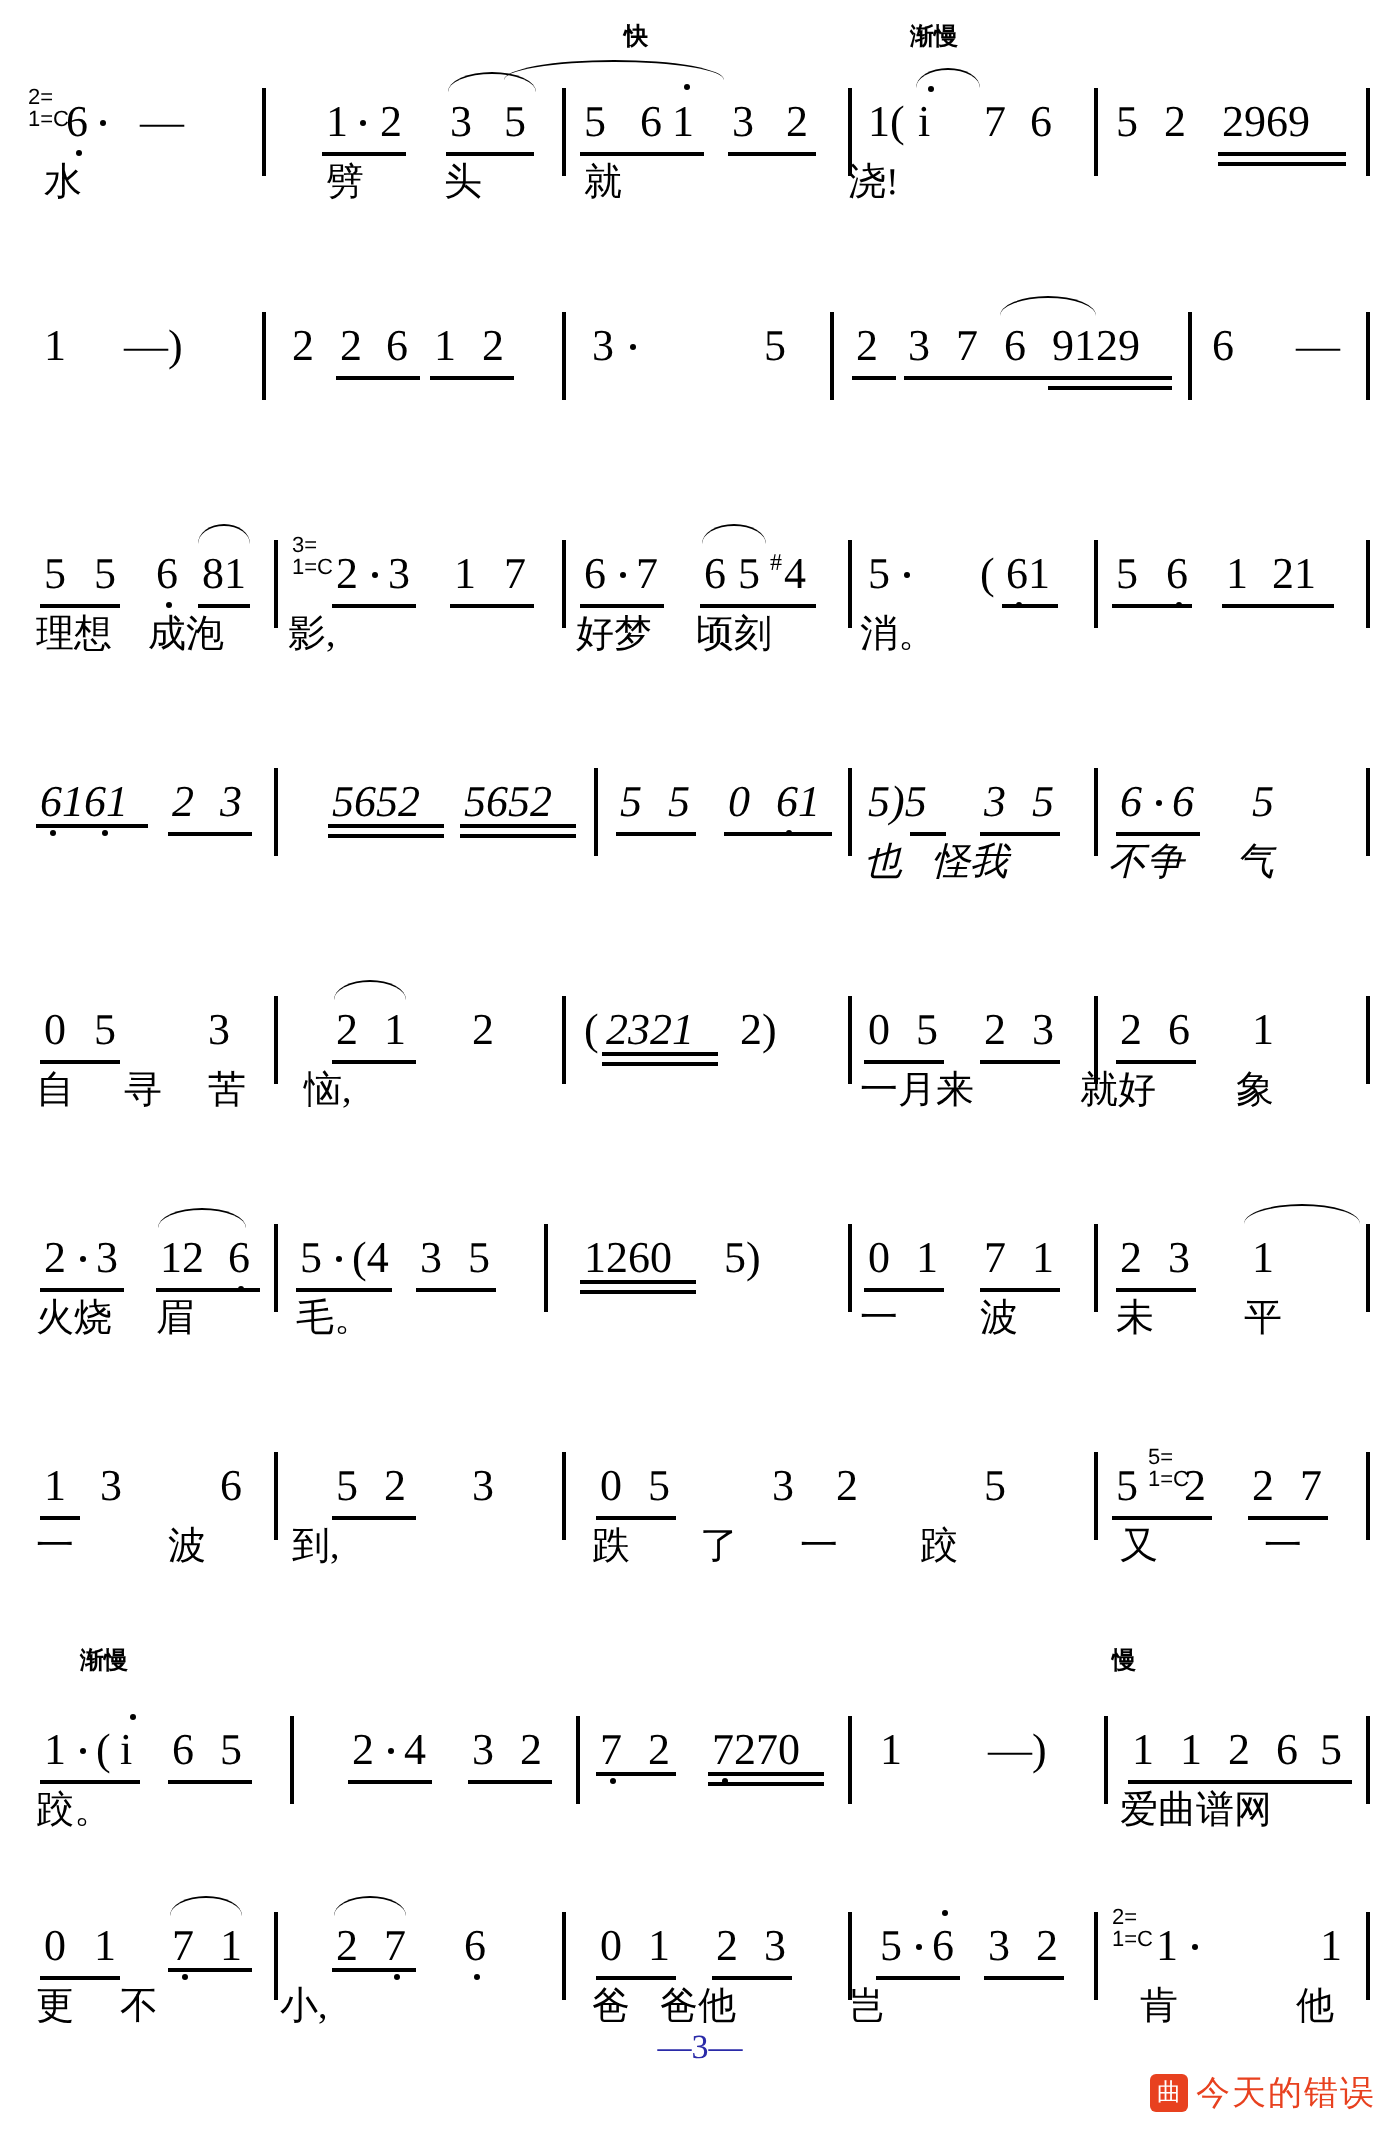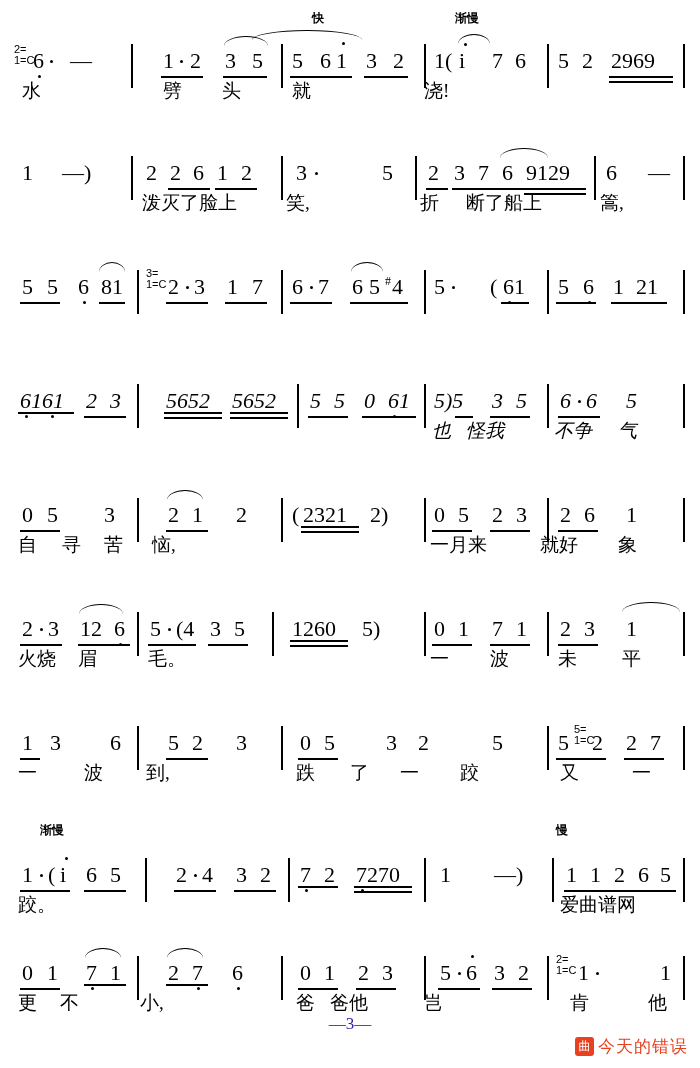--- a/index.html
+++ b/index.html
@@ -249,27 +249,20 @@
       <div class="beam" style="left:524px; top:48px; width:62px;"></div>
       <div class="beam" style="left:524px; top:53px; width:62px;"></div>
       <div class="slur" style="left:500px; top:8px; width:48px;"></div>
 
       <div class="bar" style="left:594px; top:16px; height:44px;"></div>
 
       <div class="note" style="left:606px; top:22px;">6</div>
       <div class="note" style="left:648px; top:22px;">—</div>
       <div class="bar" style="left:683px; top:16px; height:44px;"></div>
     </div>
-    <div class="lyrics" style="top:50px;">
-      <div class="lyr" style="left:142px;">泼灭了脸上</div>
-      <div class="lyr" style="left:286px;">笑,</div>
-      <div class="lyr" style="left:420px;">折</div>
-      <div class="lyr" style="left:466px;">断了船上</div>
-      <div class="lyr" style="left:600px;">篙,</div>
-    </div>
   </div>
 
   <div class="system" style="top:254px;">
     <div class="notation">
       <div class="note" style="left:22px; top:22px;">5</div>
       <div class="note" style="left:47px; top:22px;">5</div>
       <div class="beam" style="left:20px; top:48px; width:40px;"></div>
       <div class="note" style="left:78px; top:22px;">6</div>
       <div class="dotd" style="left:83px; top:47px;"></div>
       <div class="note" style="left:101px; top:22px;">81</div>
@@ -313,20 +306,28 @@
 
       <div class="note" style="left:558px; top:22px;">5</div>
       <div class="note" style="left:583px; top:22px;">6</div>
       <div class="dotd" style="left:588px; top:47px;"></div>
       <div class="beam" style="left:556px; top:48px; width:40px;"></div>
       <div class="note" style="left:613px; top:22px;">1</div>
       <div class="note" style="left:636px; top:22px;">21</div>
       <div class="beam" style="left:611px; top:48px; width:56px;"></div>
       <div class="bar" style="left:683px; top:16px; height:44px;"></div>
     </div>
+    <div class="lyrics" style="top:50px;">
+      <div class="lyr" style="left:18px;">理想</div>
+      <div class="lyr" style="left:74px;">成泡</div>
+      <div class="lyr" style="left:144px;">影,</div>
+      <div class="lyr" style="left:288px;">好梦</div>
+      <div class="lyr" style="left:348px;">顷刻</div>
+      <div class="lyr" style="left:430px;">消。</div>
+    </div>
   </div>
 
   <div class="system" style="top:368px;font-style:italic;">
     <div class="notation">
       <div class="note" style="left:20px; top:22px;">6161</div>
       <div class="dotd" style="left:25px; top:47px;"></div>
       <div class="dotd" style="left:51px; top:47px;"></div>
       <div class="beam" style="left:18px; top:44px; width:56px;"></div>
       <div class="note" style="left:86px; top:22px;">2</div>
       <div class="note" style="left:110px; top:22px;">3</div>
@@ -387,21 +388,21 @@
 
       <div class="note" style="left:168px; top:22px;">2</div>
       <div class="note" style="left:192px; top:22px;">1</div>
       <div class="slur" style="left:167px; top:8px; width:36px;"></div>
       <div class="beam" style="left:166px; top:48px; width:42px;"></div>
       <div class="note" style="left:236px; top:22px;">2</div>
 
       <div class="bar" style="left:281px; top:16px; height:44px;"></div>
 
       <div class="note" style="left:292px; top:22px;">(</div>
-      <div class="note" style="left:303px; top:22px;">2321</div>
+      <div class="note" style="left:303px; top:22px;font-style:italic;">2321</div>
       <div class="beam" style="left:301px; top:44px; width:58px;"></div>
       <div class="beam" style="left:301px; top:49px; width:58px;"></div>
       <div class="note" style="left:370px; top:22px;">2)</div>
 
       <div class="bar" style="left:424px; top:16px; height:44px;"></div>
 
       <div class="note" style="left:434px; top:22px;">0</div>
       <div class="note" style="left:458px; top:22px;">5</div>
       <div class="beam" style="left:432px; top:48px; width:40px;"></div>
       <div class="note" style="left:492px; top:22px;">2</div>

